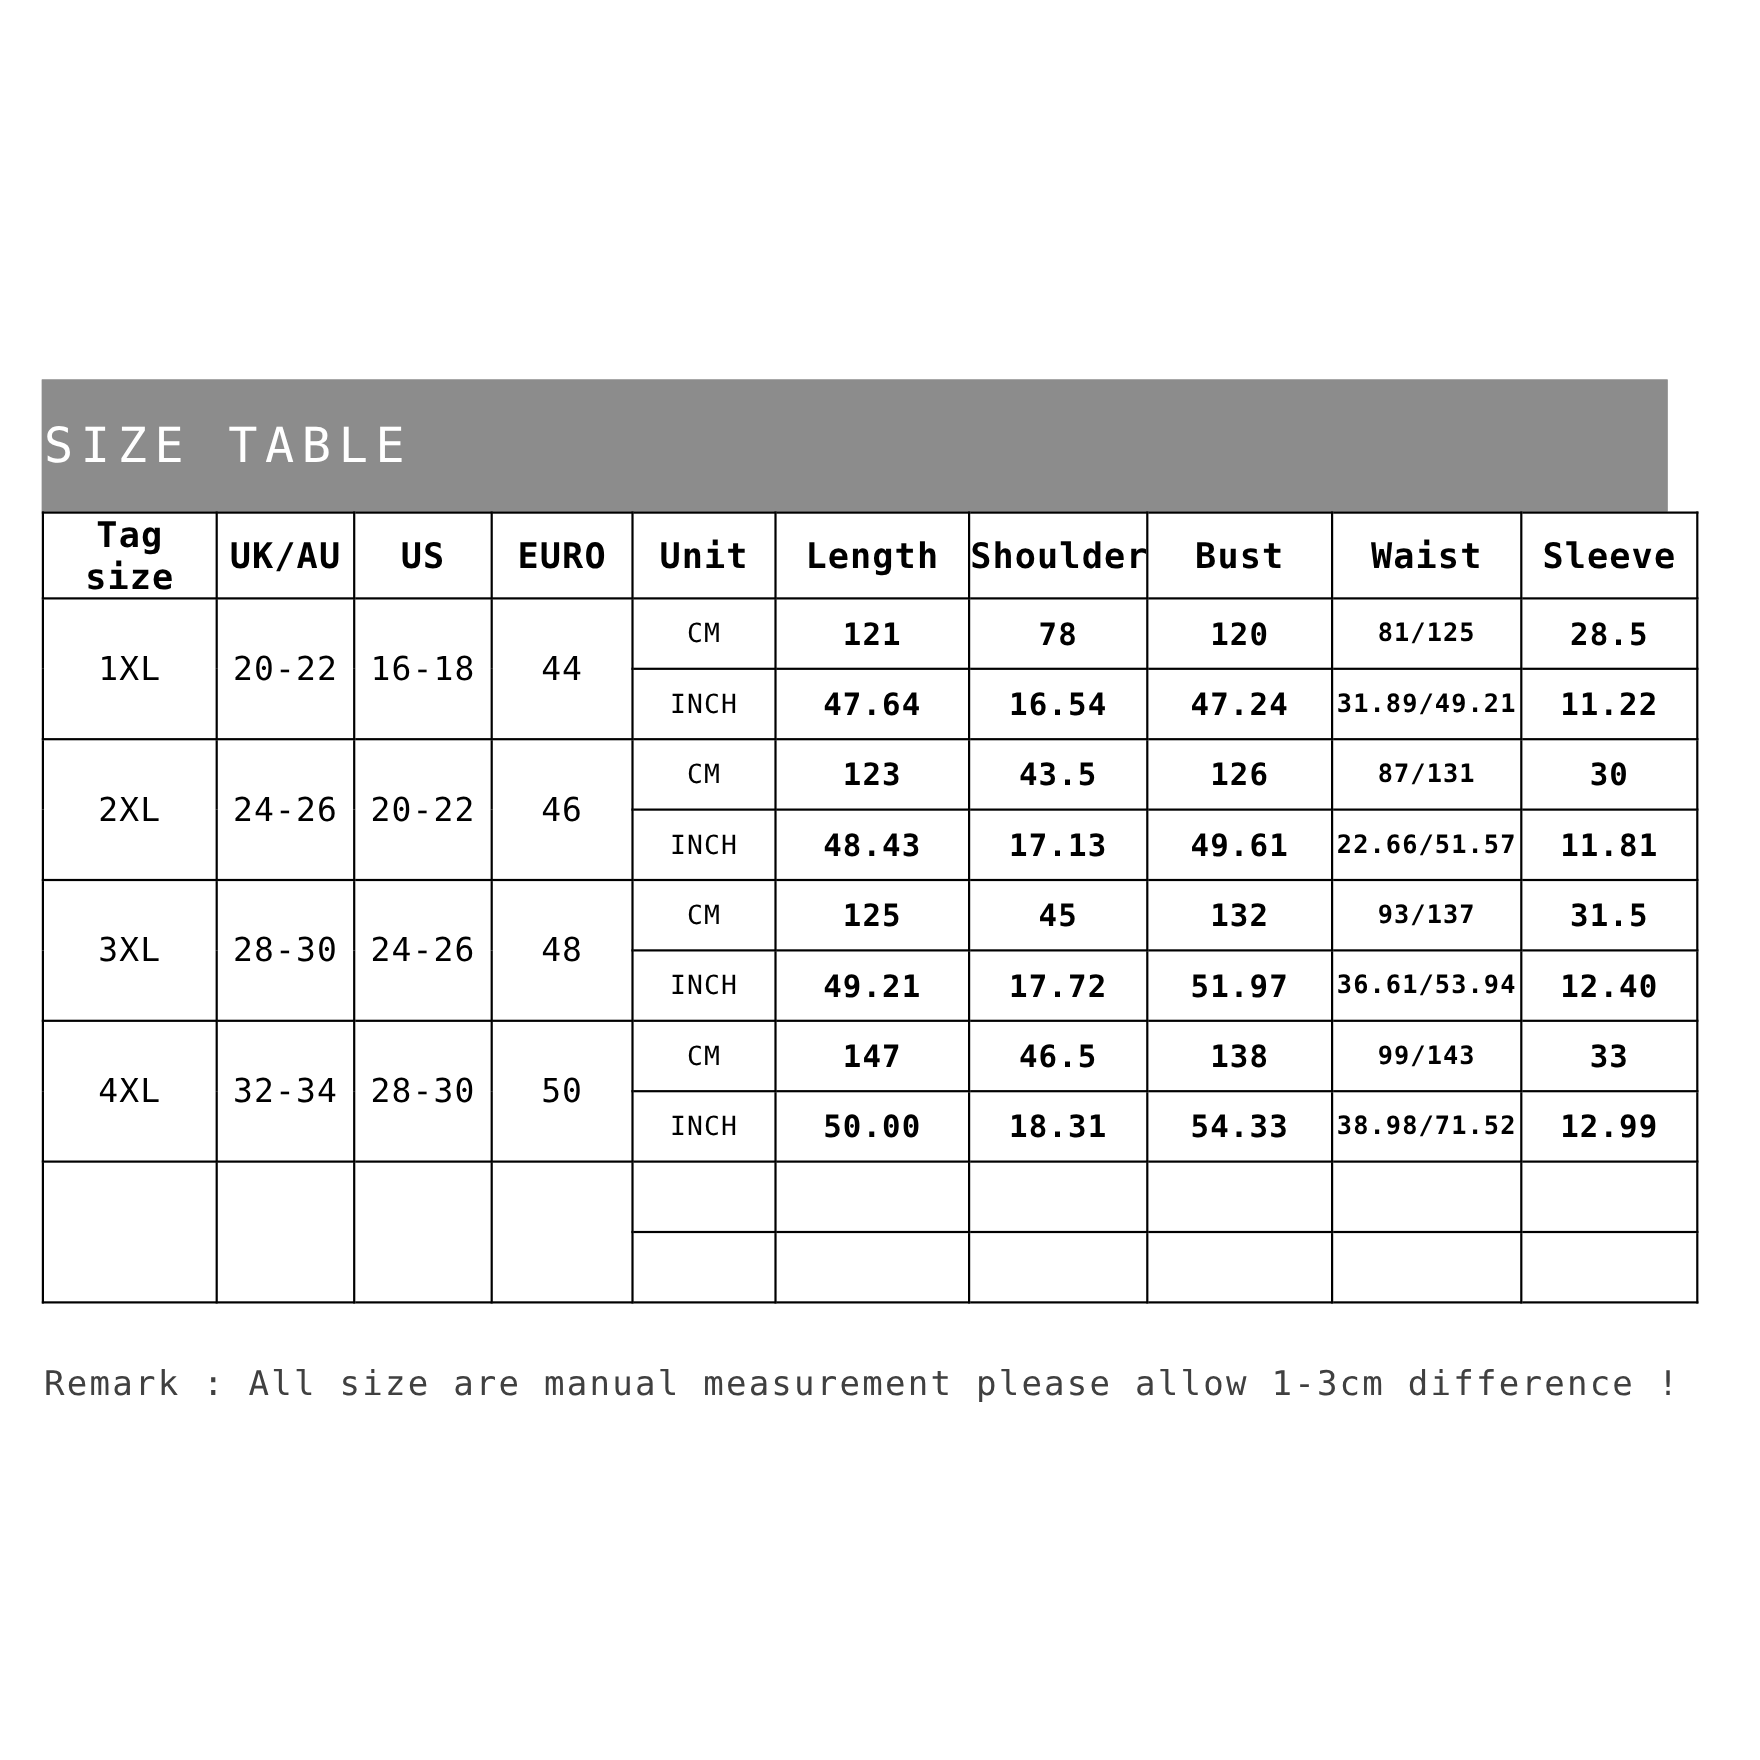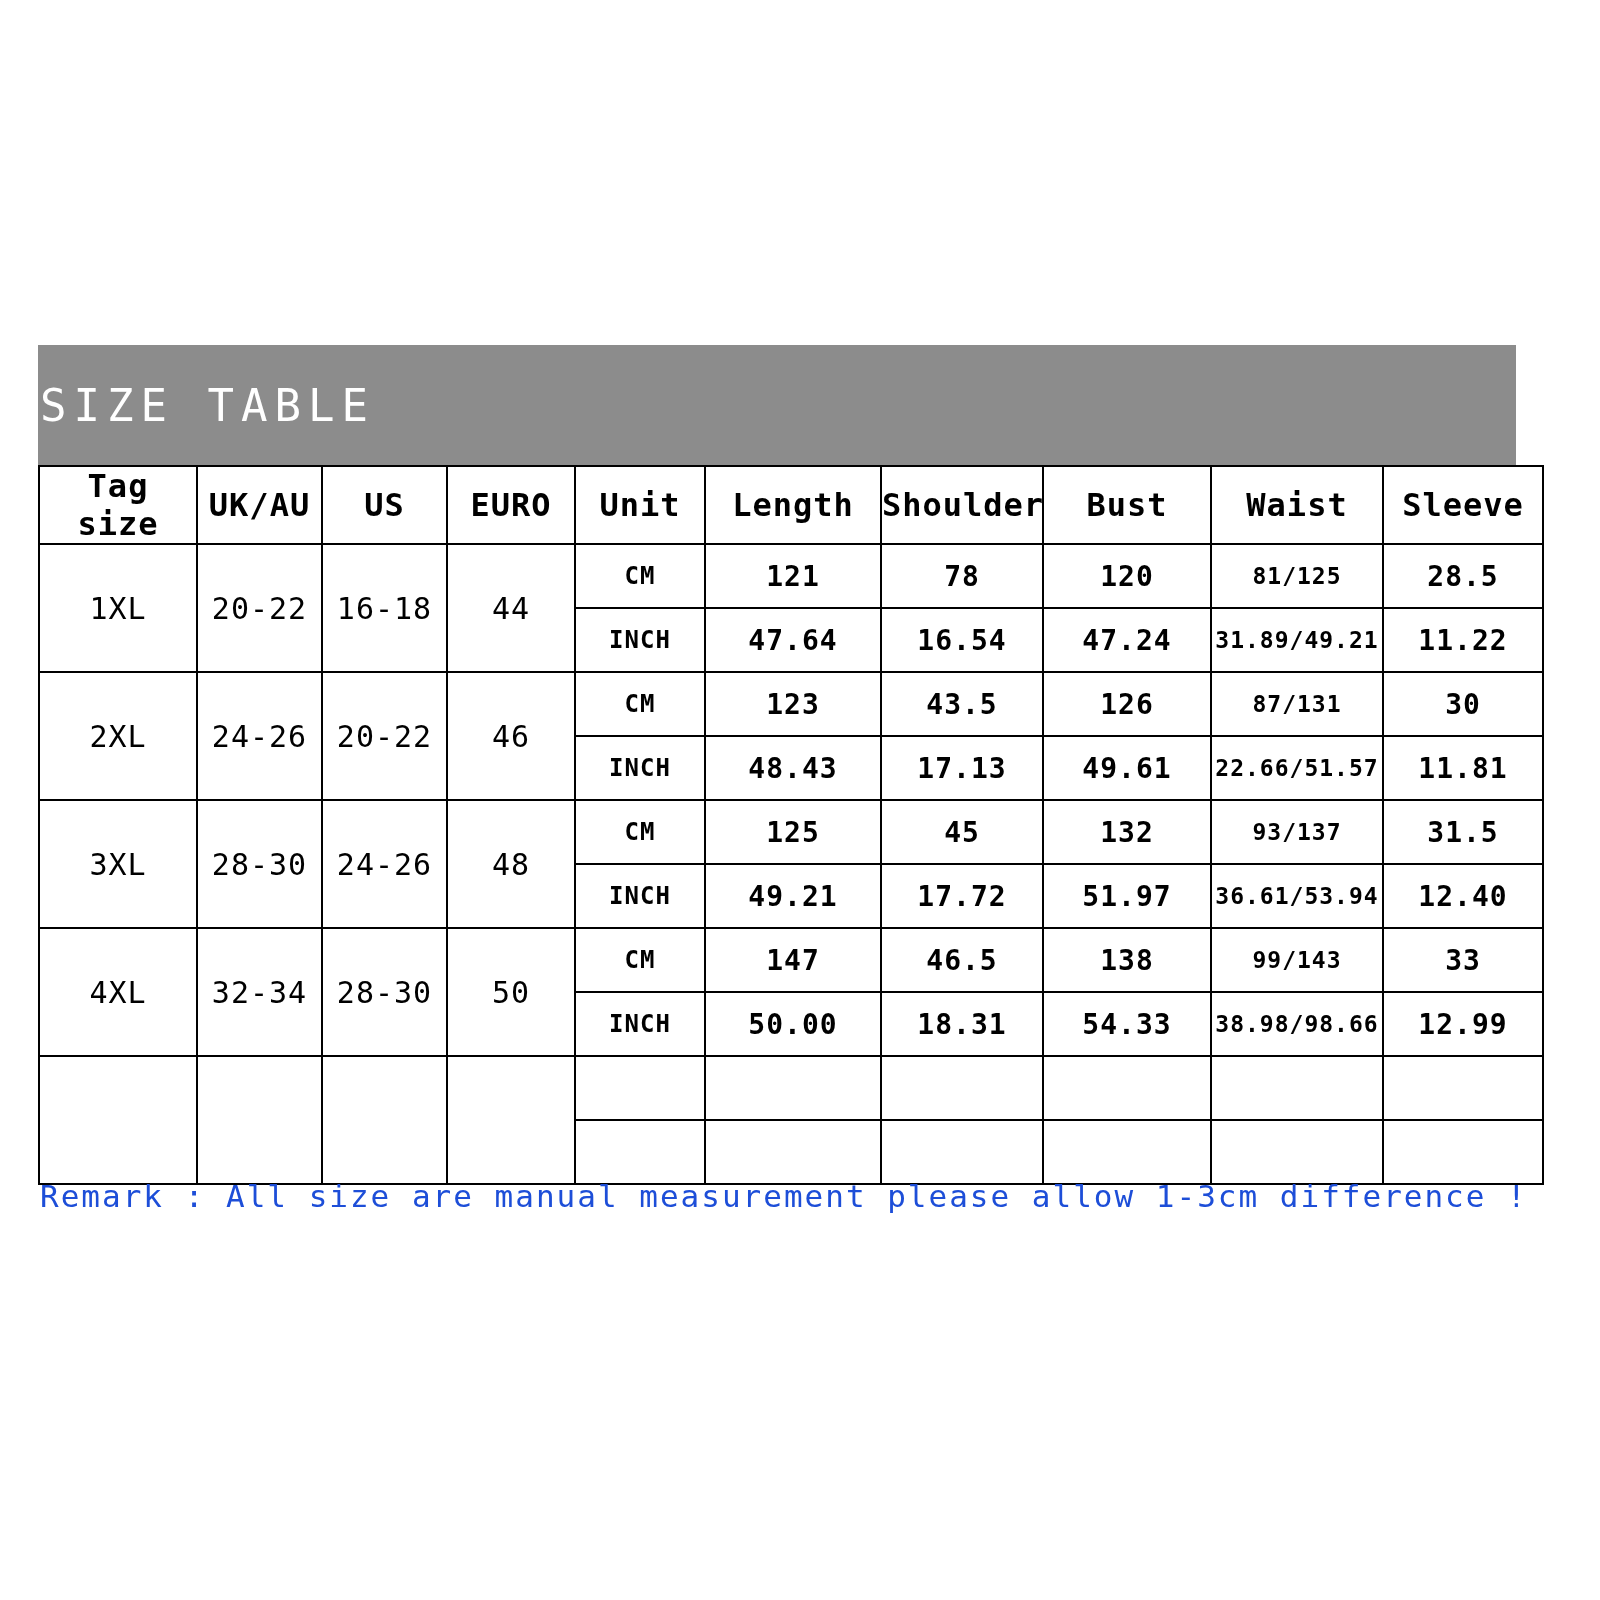--- a/index.html
+++ b/index.html
@@ -56,42 +56,42 @@
     letter-spacing: 1px;
   }
   .sizecell {
     font-size: 30px;
     font-weight: normal;
     letter-spacing: 1px;
   }
   .unitcell {
     height: 62px;
     font-size: 24px;
-    font-weight: bold;
+    font-weight: normal;
     letter-spacing: 1px;
   }
   .valcell {
     font-size: 28px;
     font-weight: bold;
     letter-spacing: 1px;
     border-radius: 18px;
   }
   .valcell.small {
     font-size: 23px;
   }
   .blankrow td {
     height: 62px;
   }
   .remark {
     position: absolute;
     left: 40px;
-    top: 1178px;
+    top: 1240px;
     font-size: 31px;
     letter-spacing: 2px;
-    color: #1d4ed8;
+    color: #404040;
     font-family: "DejaVu Sans Mono", "Liberation Mono", monospace;
     white-space: nowrap;
   }
   
   col.c-tag    { width: 158px; }
   col.c-ukau   { width: 125px; }
   col.c-us     { width: 125px; }
   col.c-euro   { width: 128px; }
   col.c-unit   { width: 130px; }
   col.c-length { width: 176px; }
@@ -209,21 +209,21 @@
         <td class="valcell">46.5</td>
         <td class="valcell">138</td>
         <td class="valcell small">99/143</td>
         <td class="valcell">33</td>
       </tr>
       <tr>
         <td class="unitcell">INCH</td>
         <td class="valcell">50.00</td>
         <td class="valcell">18.31</td>
         <td class="valcell">54.33</td>
-        <td class="valcell small">38.98/98.66</td>
+        <td class="valcell small">38.98/71.52</td>
         <td class="valcell">12.99</td>
       </tr>
 
       <tr class="blankrow">
         <td rowspan="2"></td>
         <td rowspan="2"></td>
         <td rowspan="2"></td>
         <td rowspan="2"></td>
         <td></td>
         <td></td>

